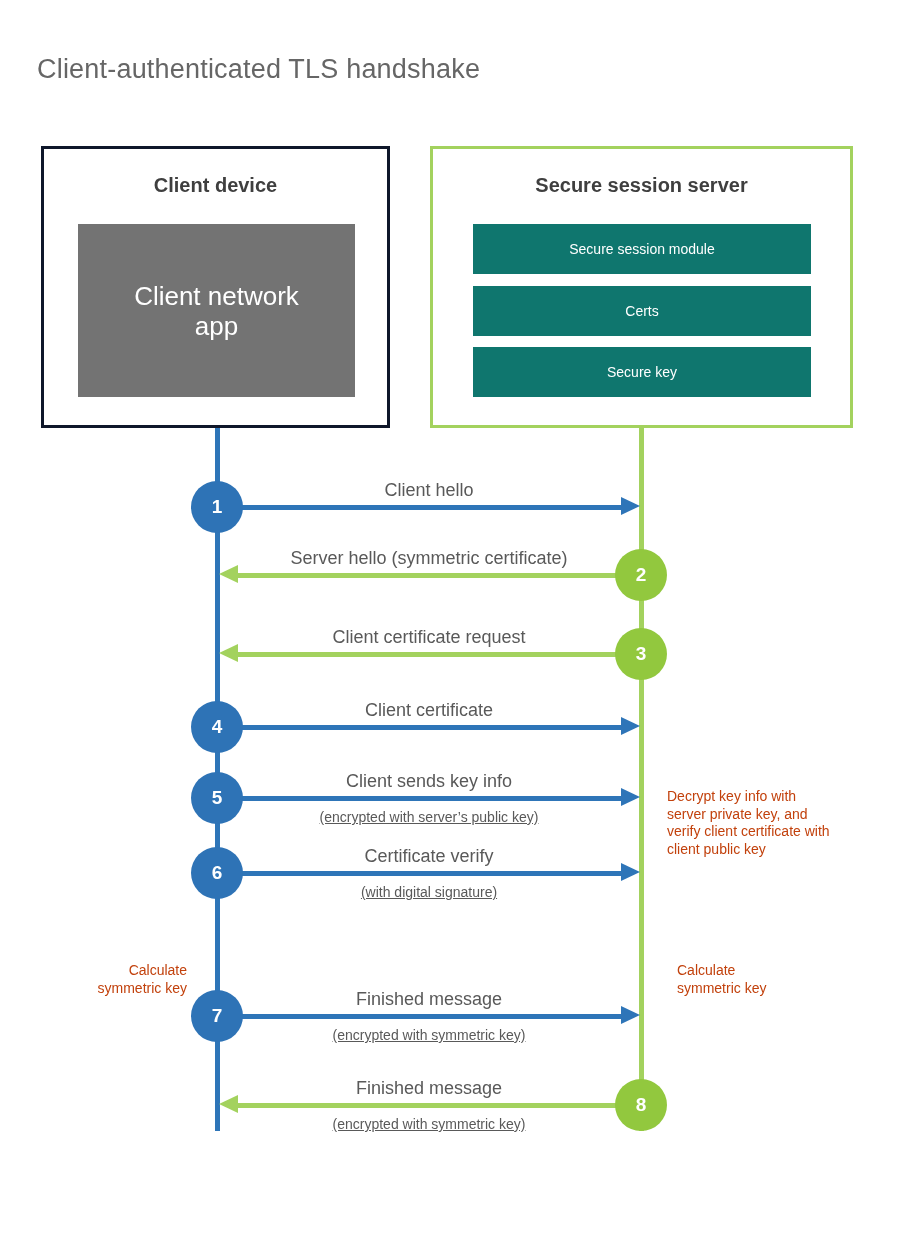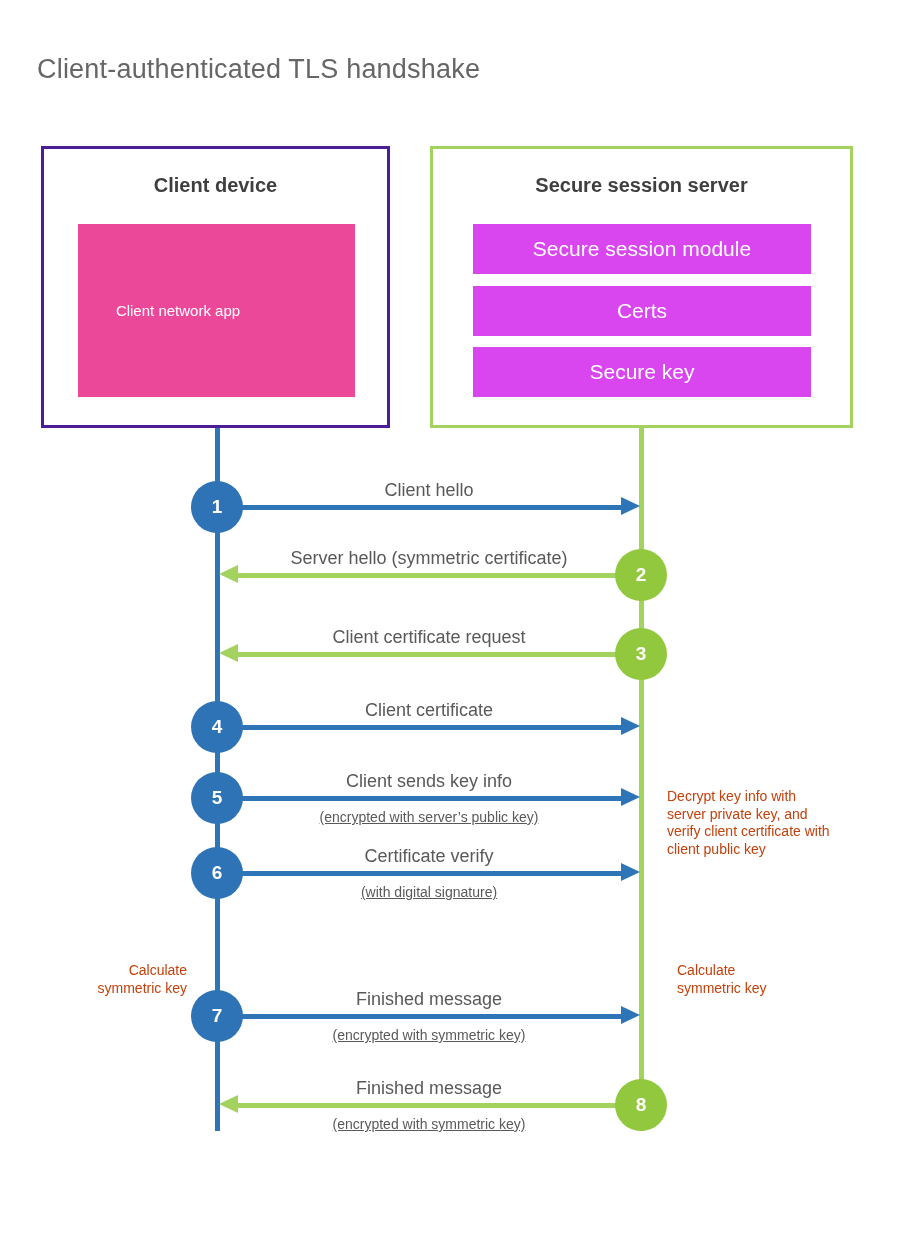--- a/index.html
+++ b/index.html
@@ -7,36 +7,36 @@
     position:relative;width:900px;height:1256px;background:#ffffff;overflow:hidden;
     font-family:"Liberation Sans","DejaVu Sans",sans-serif;
   }
   .abs{position:absolute;margin-top:24px;}
   
   .page-title{
     left:37px;top:30px;font-size:27px;font-weight:300;color:#666666;letter-spacing:0.2px;
   }
   
   .entity-box{box-sizing:border-box;background:#ffffff;}
-  .client-box{left:41px;top:122px;width:349px;height:282px;border:3px solid #4c1d95;}
+  .client-box{left:41px;top:122px;width:349px;height:282px;border:3px solid #0f172a;}
   .server-box{left:430px;top:122px;width:423px;height:282px;border:3px solid #a3d25e;}
   .entity-title{
     position:absolute;left:0;top:25px;width:100%;text-align:center;
     font-size:20px;font-weight:bold;color:#3f3f3f;
   }
   .client-app{
-    position:absolute;left:34px;top:75px;width:277px;height:173px;background:#ec4899;
-    display:flex;align-items:center;text-align:center;
-    color:#ffffff;font-size:15px;line-height:30px;
+    position:absolute;left:34px;top:75px;width:277px;height:173px;background:#737373;
+    display:flex;align-items:center;justify-content:center;text-align:center;
+    color:#ffffff;font-size:26px;line-height:30px;
   }
   .client-app-inner{width:200px;}
   .server-bar{
-    position:absolute;left:40px;width:338px;height:50px;background:#d946ef;
+    position:absolute;left:40px;width:338px;height:50px;background:#0f766e;
     display:flex;align-items:center;justify-content:center;
-    color:#ffffff;font-size:21px;
+    color:#ffffff;font-size:14px;
   }
   
   .lifeline{width:5px;top:404px;height:703px;}
   .lifeline-blue{left:215px;background:#2e75b8;}
   .lifeline-green{left:639px;background:#a3d25e;}
   
   .step{position:absolute;left:0;width:900px;height:0;}
   .shaft{position:absolute;top:-2px;height:5px;}
   .shaft-blue{background:#2e75b8;left:217px;width:404px;}
   .shaft-green{background:#a3d25e;left:238px;width:403px;}

